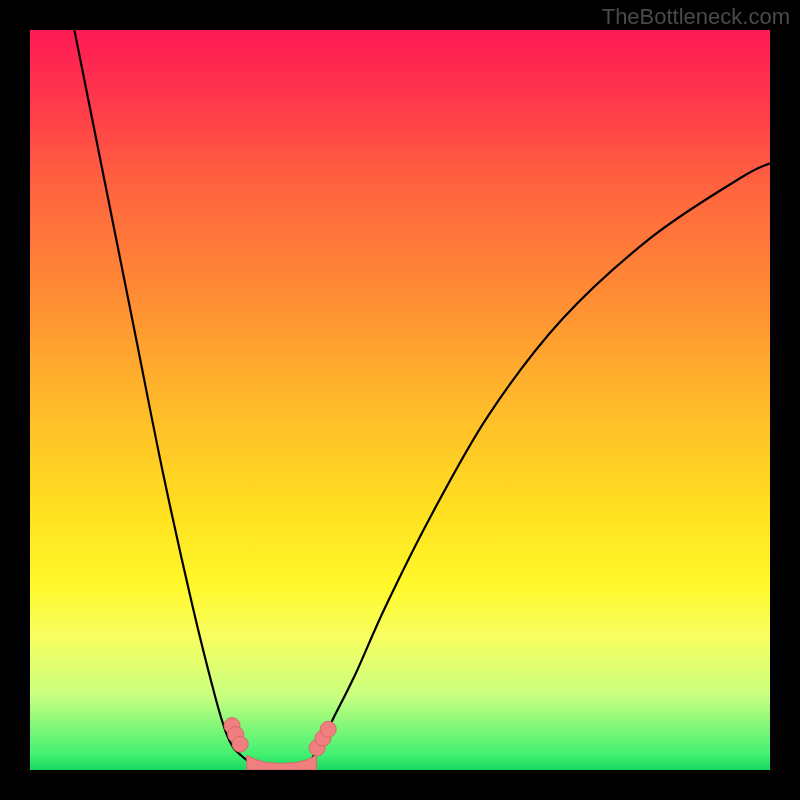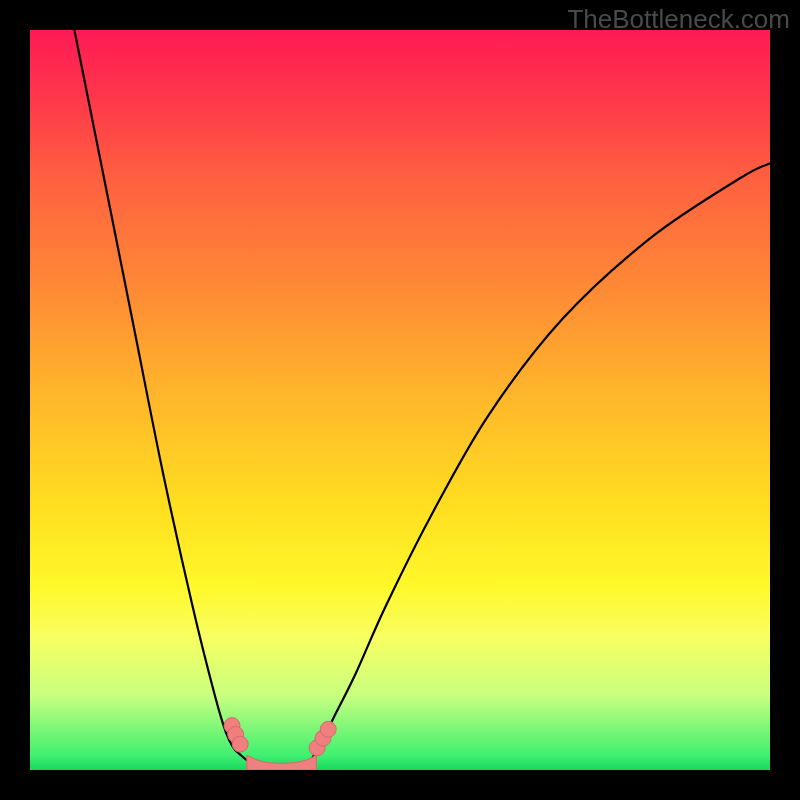--- a/index.html
+++ b/index.html
@@ -29,21 +29,21 @@
       #c8ff80 90%,
       #40f070 98%,
       #18d860 100%
     );
   }
   .watermark {
     position: absolute;
     top: 4px;
     right: 10px;
     color: #4a4a4a;
-    font-size: 26px;
+    font-size: 22px;
     font-weight: 500;
     z-index: 10;
   }
   svg.plot {
     position: absolute;
     top: 0;
     left: 0;
     width: 740px;
     height: 740px;
   }

